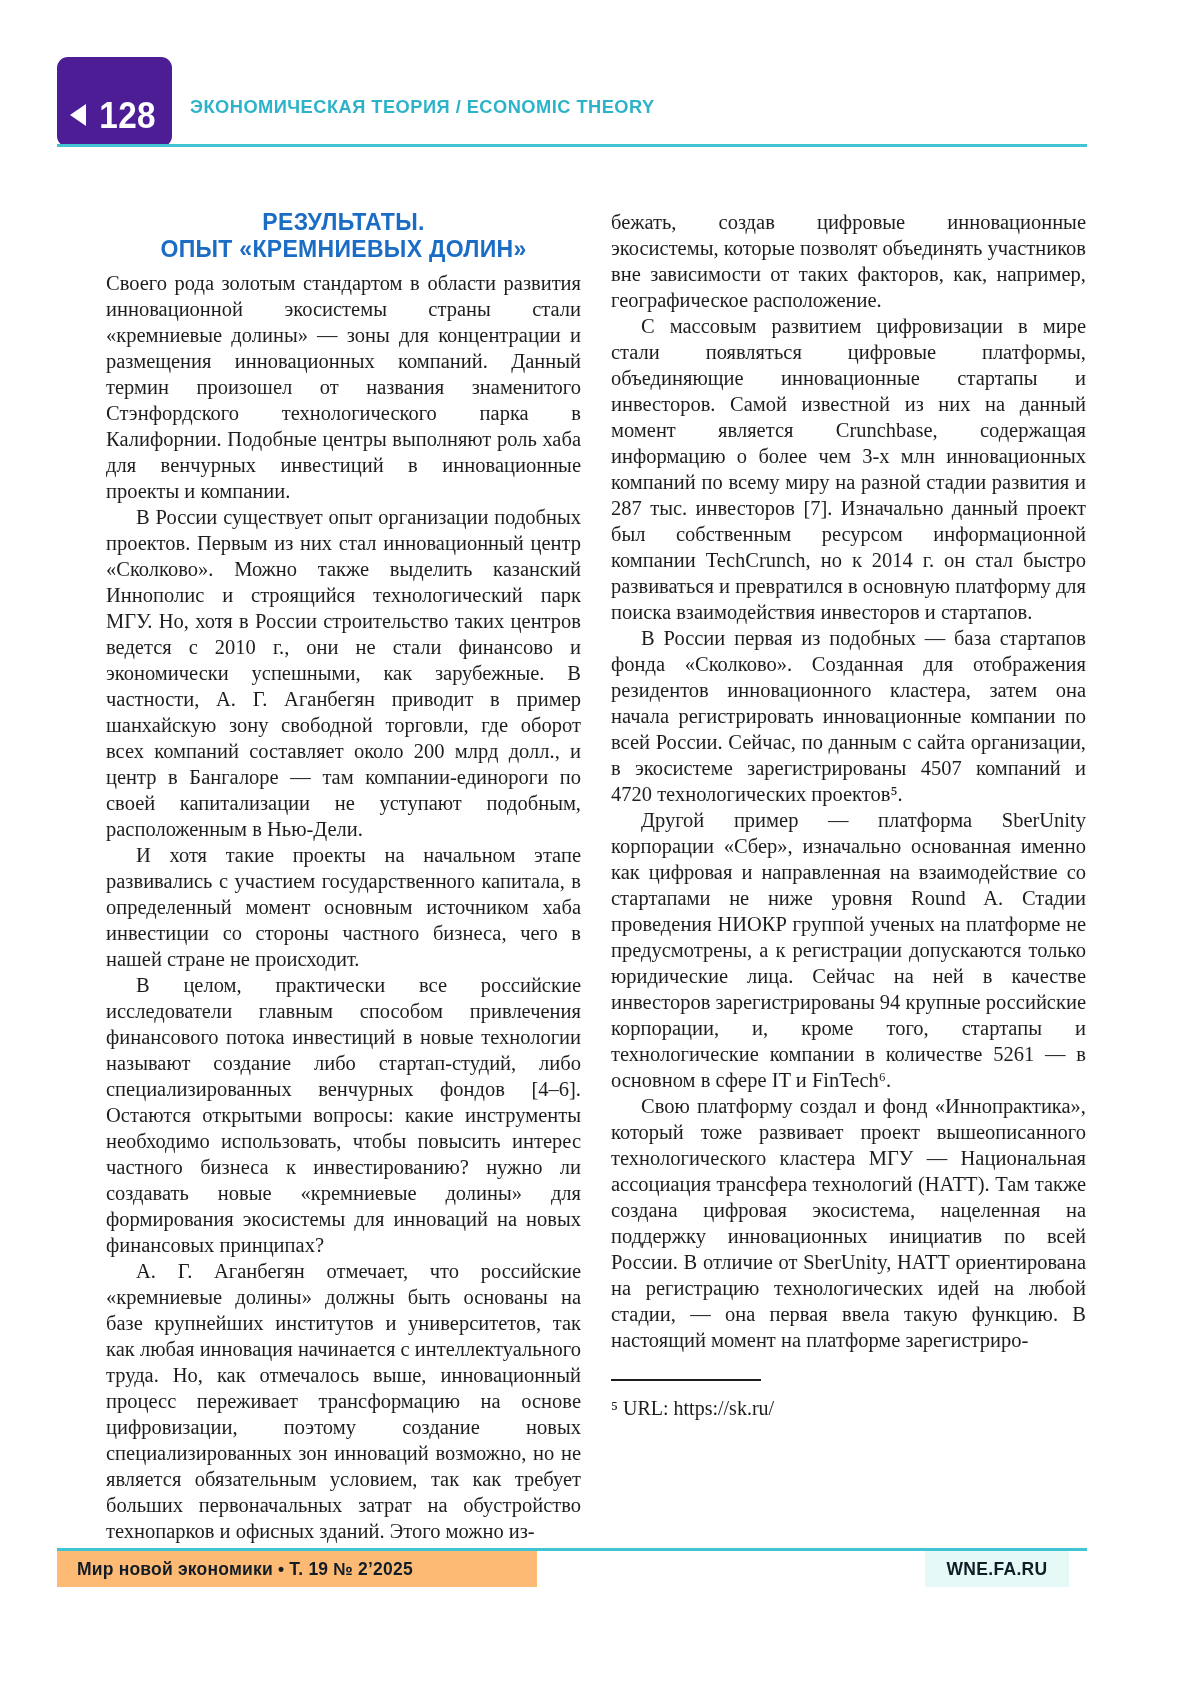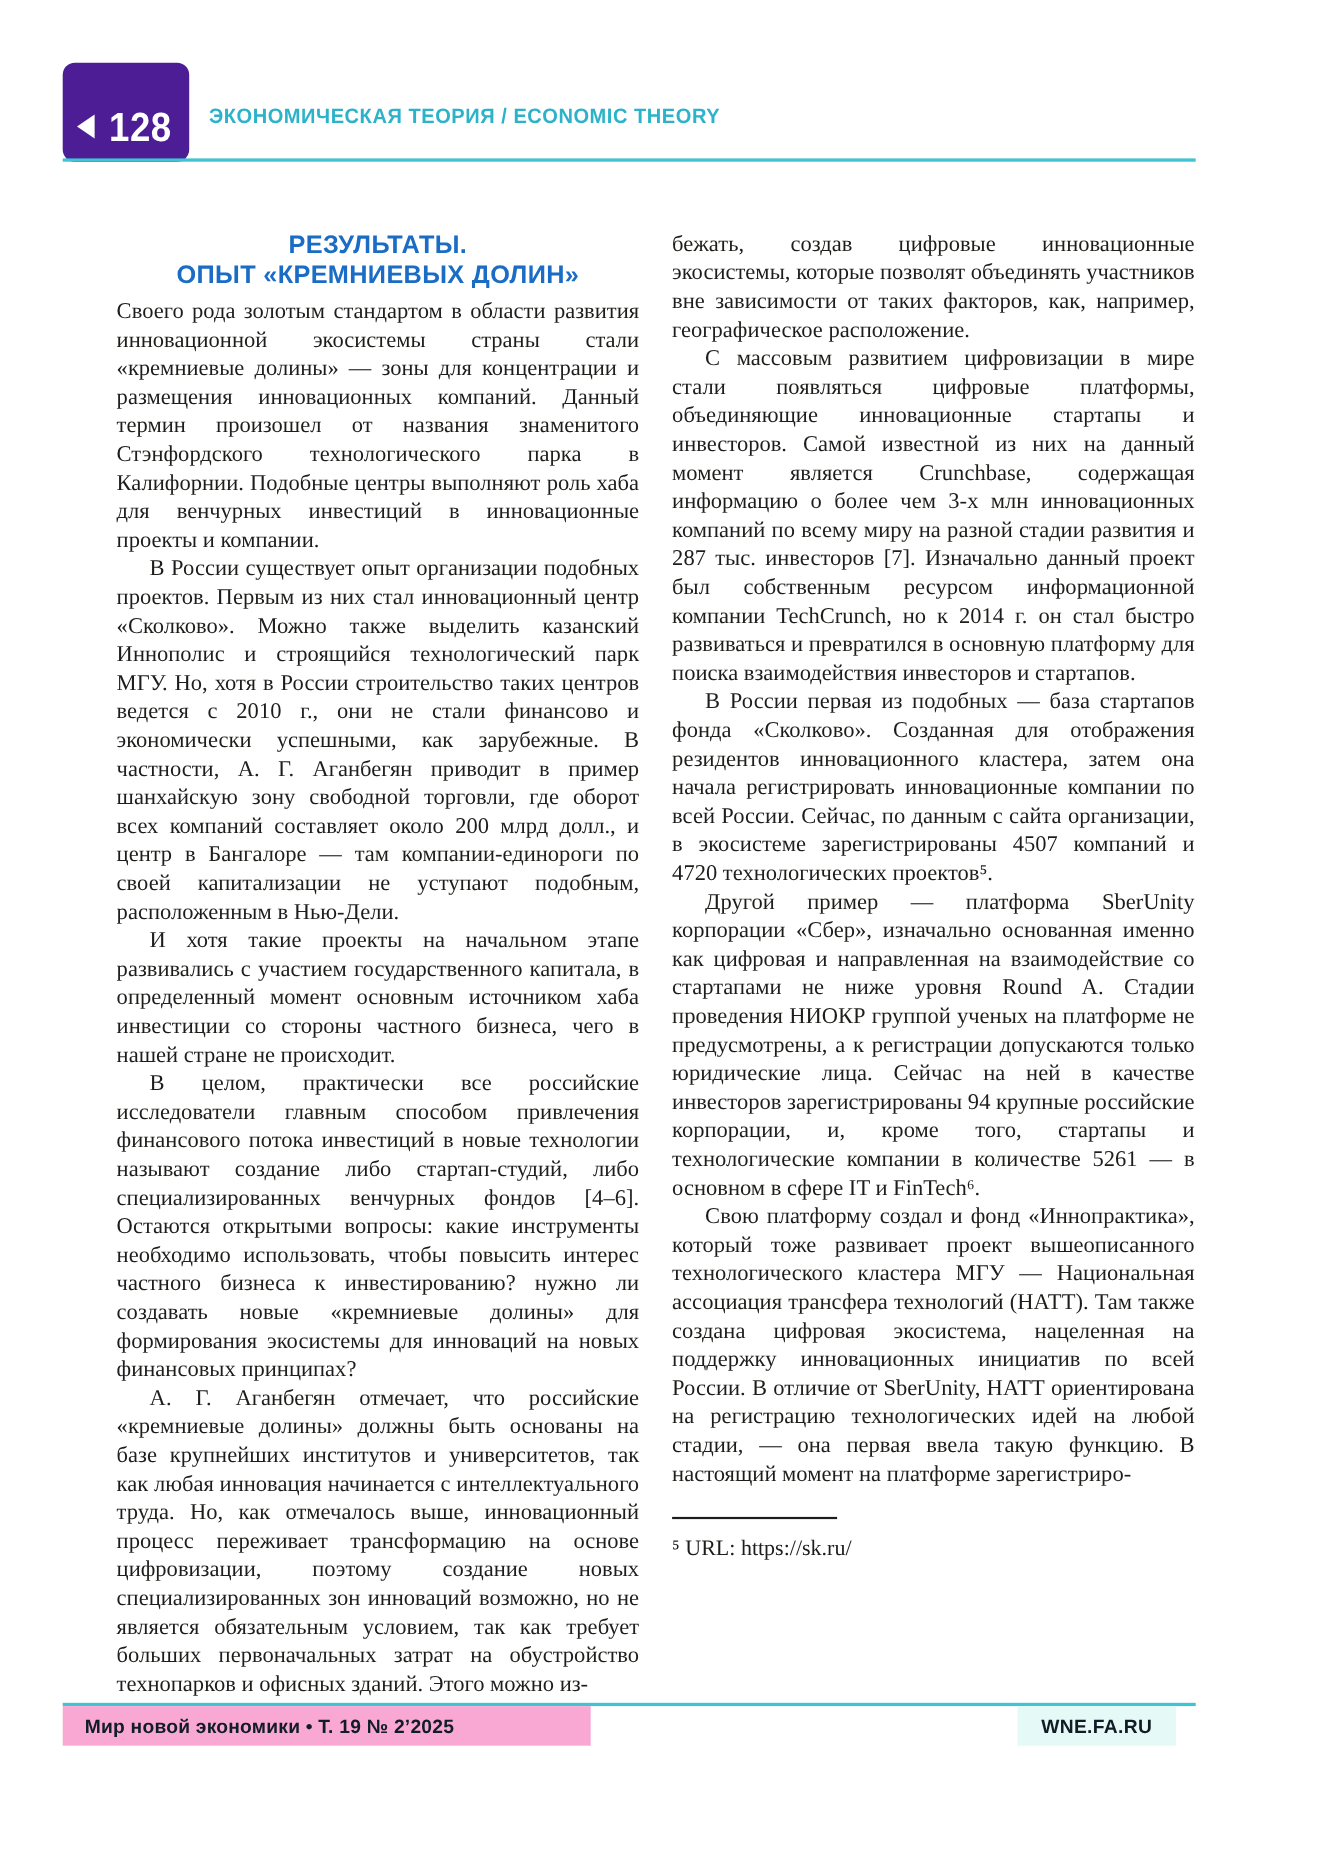--- a/index.html
+++ b/index.html
@@ -57,21 +57,21 @@
   .footnote-rule { width:150px; height:2px; background:#1d1d1b; margin-bottom:12px; }
   .footnotes p { margin:0; font-size:20px; line-height:30px; text-align:left; text-indent:0; }
 
   
   .footer-rule {
     position:absolute; left:57px; top:1548px; width:1030px; height:3px;
     background:#41c4d1;
   }
   .footer-left {
     position:absolute; left:57px; top:1551px; width:480px; height:36px;
-    background:#f9a8d4; box-sizing:border-box;
+    background:#fdba74; box-sizing:border-box;
     display:flex; align-items:center; padding-left:20px;
     font-family:"Liberation Sans",sans-serif; font-weight:bold;
     font-size:17.5px; color:#101c26; letter-spacing:0.2px;
   }
   .footer-right {
     position:absolute; left:925px; top:1551px; width:144px; height:36px;
     background:#e5faf6; display:flex; align-items:center; justify-content:center;
     font-family:"Liberation Sans",sans-serif; font-weight:bold;
     font-size:17.5px; color:#101c26; letter-spacing:0.3px;
   }

